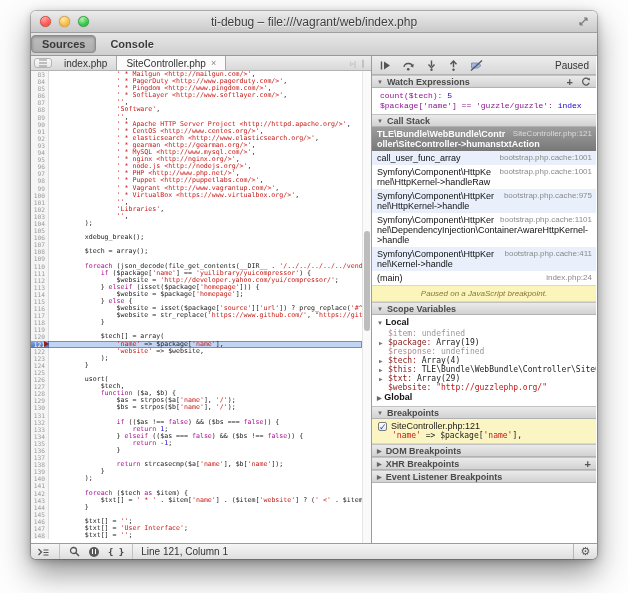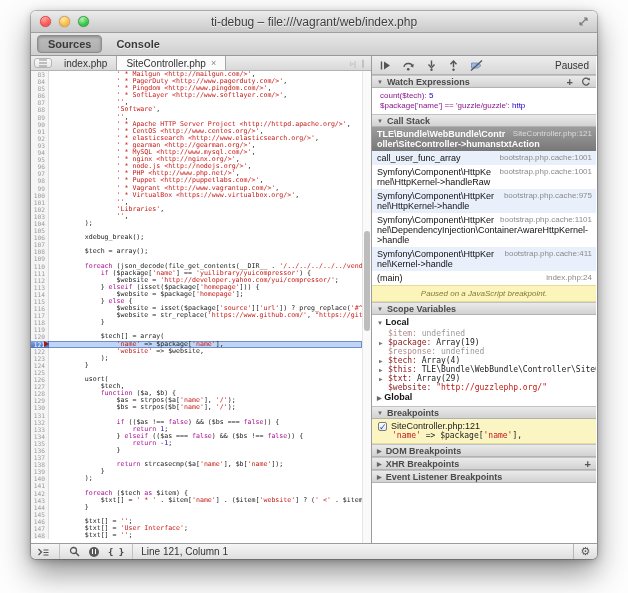--- a/index.html
+++ b/index.html
@@ -16,21 +16,21 @@
   .light { width:11px; height:11px; border-radius:50%; box-shadow:inset 0 1px 1px rgba(255,255,255,.5), 0 0 1px rgba(0,0,0,.4); }
   .l-red{ background:radial-gradient(circle at 35% 30%, #ff9a94, #fc5753 60%); border:1px solid #dd3d38;}
   .l-yellow{ background:radial-gradient(circle at 35% 30%, #ffe9a8, #fdbc40 60%); border:1px solid #d89e33;}
   .l-green{ background:radial-gradient(circle at 35% 30%, #b4f0b2, #33c748 60%); border:1px solid #28a532;}
   .wtitle { position:absolute; left:0; right:0; text-align:center; font-size:12px; color:#3e3e3e;
     text-shadow:0 1px 0 rgba(255,255,255,.7); }
   .fs-icon { position:absolute; right:8px; top:5px; color:#777; }
 
   
   .main-toolbar { height:23px; background:linear-gradient(#e7e7e7,#cfcfcf); border-bottom:1px solid #989898;
-    display:flex; align-items:center; padding-left:6px; gap:4px; }
+    display:flex; align-items:center; gap:4px; }
   .panel-tab { font-size:11px; font-weight:bold; color:#3a3a3a; padding:2px 10px; border-radius:4px;
     text-shadow:0 1px 0 rgba(255,255,255,.6); cursor:default; }
   .panel-tab.active { background:rgba(0,0,0,.17); border:1px solid #8c8c8c;
     box-shadow:inset 0 1px 3px rgba(0,0,0,.3); text-shadow:none; }
 
   
   .split { display:flex; height:487px; }
   .editor-col { width:341px; border-right:1px solid #9c9c9c; display:flex; flex-direction:column; background:#fff; }
   .sidebar-col { width:224px; display:flex; flex-direction:column; background:#fff; overflow:hidden; }
 
@@ -67,21 +67,21 @@
   .code-thumb { position:absolute; left:1px; width:6px; top:34%; height:21%; background:#bdbdbd; border-radius:4px; }
 
   
   .sec-header { height:13px; background:linear-gradient(#eaeaea,#d2d2d2); border-top:1px solid #c2c2c2;
     border-bottom:1px solid #b2b2b2; display:flex; align-items:center; padding:0 5px; gap:4px;
     font-size:9px; font-weight:bold; color:#4a4a4a; flex-shrink:0; }
   .tri { font-size:6px; color:#666; }
   .hdr-btns { margin-left:auto; display:flex; gap:8px; align-items:center; color:#555; font-size:10px; }
   .hdr-plus { font-size:11px; line-height:8px; }
 
-  .watch-body { padding:3px 0 3px 8px; font-family:Liberation Sans, sans-serif; font-size:8px; line-height:10px; }
+  .watch-body { padding:3px 0 3px 8px; font-family:Liberation Mono, monospace; font-size:8px; line-height:10px; }
   .w-expr { color:#8b1690; } .w-val { color:#1c00cf; }
 
   .frames { font-size:9px; }
   .frame { padding:2px 4px 2px 5px; line-height:10px; word-break:break-all; color:#111; }
   .frame .loc { float:right; font-size:8px; color:#8a8a8a; margin-left:6px; }
   .frame.alt { background:#e9f0fb; }
   .frame.sel { background:linear-gradient(#9d9d9d,#787878); color:#fff; font-weight:bold; }
   .frame.sel .loc { color:#dcdcdc; font-weight:normal; }
 
   .banner { background:#fbf4bb; border-top:1px solid #e7dd9a; border-bottom:1px solid #e7dd9a;
@@ -282,21 +282,21 @@
           <span>
             <svg width="10" height="10" viewBox="0 0 10 10">
                 <path d="M8.2 5.8 A3.4 3.4 0 1 1 7.6 2.4" fill="none" stroke="#555" stroke-width="1.2"></path>
                 <path d="M8.8 0.8 L8.9 3.6 L6.2 2.8 Z" fill="#555"></path>
               </svg>
           </span>
         </span>
       </div>
       <div class="watch-body" id="watch-body">
           <div><span class="w-expr">count($tech): </span><span class="w-val">5</span></div>
-          <div><span class="w-expr">$package['name'] == 'guzzle/guzzle': </span><span class="w-val">http</span></div>
+          <div><span class="w-expr">$package['name'] == 'guzzle/guzzle': </span><span class="w-val">index</span></div>
         </div>
 
       <div class="sec-header">
         <span class="tri">▼</span>
         <span>Call Stack</span>
       </div>
       <div class="frames" id="frames">
           <div class="frame sel"><span class="loc">SiteController.php:121</span><span>TLE\Bundle\WebBundle\Controller\SiteController-&gt;humanstxtAction</span></div>
           <div class="frame alt"><span class="loc">bootstrap.php.cache:1001</span><span>call_user_func_array</span></div>
           <div class="frame"><span class="loc">bootstrap.php.cache:1001</span><span>Symfony\Component\HttpKernel\HttpKernel-&gt;handleRaw</span></div>

